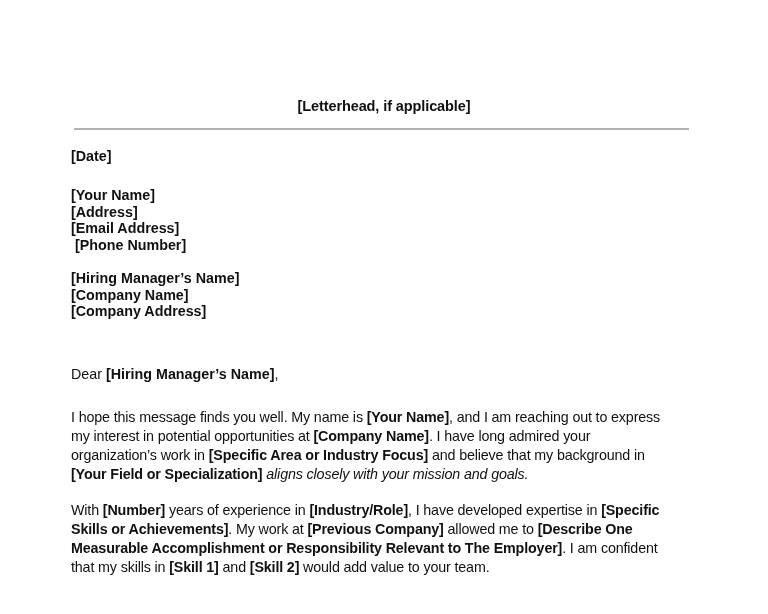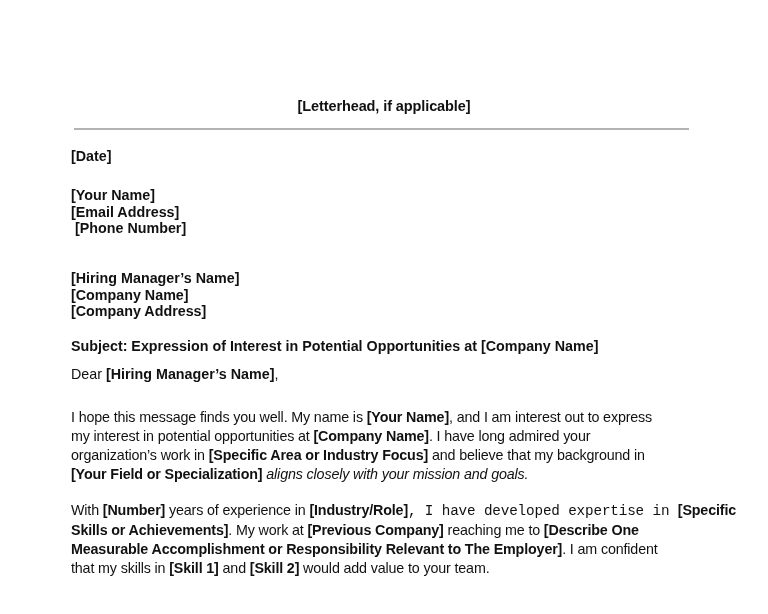--- a/index.html
+++ b/index.html
@@ -63,44 +63,42 @@
 
   <div class="letterhead">[Letterhead, if applicable]</div>
   <div class="rule"></div>
 
   <div class="block b" style="top:148px;">
     <span class="line">[Date]</span>
   </div>
 
   <div class="block b" style="top:187px;">
     <span class="line">[Your Name]</span>
+    <span class="line">[Address]</span>
     <span class="line" style="white-space:pre;">[Email Address]</span>
     <span class="line" style="white-space:pre;"> [Phone Number]</span>
   </div>
 
   <div class="block b" style="top:270px;">
     <span class="line">[Hiring Manager’s Name]</span>
     <span class="line">[Company Name]</span>
     <span class="line">[Company Address]</span>
   </div>
 
-  <div class="block b" style="top:338px;">
-    <span class="line">Subject: Expression of Interest in Potential Opportunities at [Company Name]</span>
-  </div>
 
   <div class="block" style="top:366px;">
     <span class="line"><span style="white-space:pre;">Dear </span><span class="b">[Hiring Manager’s Name]</span><span>,</span></span>
   </div>
 
   <div class="para" style="top:408px;">
-      <span class="pl"><span style="white-space: pre;">I hope this message finds you well. My name is </span><span class="b" style="white-space: pre;">[Your Name]</span><span style="white-space: pre;">, and I am interest out to express</span></span>
+      <span class="pl"><span style="white-space: pre;">I hope this message finds you well. My name is </span><span class="b" style="white-space: pre;">[Your Name]</span><span style="white-space: pre;">, and I am reaching out to express</span></span>
       <span class="pl"><span style="white-space: pre;">my interest in potential opportunities at </span><span class="b" style="white-space: pre;">[Company Name]</span><span style="white-space: pre;">. I have long admired your</span></span>
       <span class="pl"><span style="white-space: pre;">organization’s work in </span><span class="b" style="white-space: pre;">[Specific Area or Industry Focus]</span><span style="white-space: pre;"> and believe that my background in</span></span>
       <span class="pl"><span class="b" style="white-space: pre;">[Your Field or Specialization]</span><span style="white-space: pre; font-style: italic;"> aligns closely with your mission and goals.</span></span>
     </div>
   <div class="para" style="top:501px;">
-      <span class="pl"><span style="white-space: pre;">With </span><span class="b" style="white-space: pre;">[Number]</span><span style="white-space: pre; margin-top: 10px;"> years of experience in </span><span class="b" style="white-space: pre;">[Industry/Role]</span><span style="white-space: pre; font-family: Liberation Mono, monospace;">, I have developed expertise in </span><span class="b" style="white-space: pre;">[Specific</span></span>
-      <span class="pl"><span class="b" style="white-space: pre;">Skills or Achievements]</span><span style="white-space: pre;">. My work at </span><span class="b" style="white-space: pre;">[Previous Company]</span><span style="white-space: pre;"> reaching me to </span><span class="b" style="white-space: pre;">[Describe One</span></span>
+      <span class="pl"><span style="white-space: pre;">With </span><span class="b" style="white-space: pre;">[Number]</span><span style="white-space: pre; margin-top: 10px;"> years of experience in </span><span class="b" style="white-space: pre;">[Industry/Role]</span><span style="white-space: pre;">, I have developed expertise in </span><span class="b" style="white-space: pre;">[Specific</span></span>
+      <span class="pl"><span class="b" style="white-space: pre;">Skills or Achievements]</span><span style="white-space: pre;">. My work at </span><span class="b" style="white-space: pre;">[Previous Company]</span><span style="white-space: pre;"> allowed me to </span><span class="b" style="white-space: pre;">[Describe One</span></span>
       <span class="pl"><span class="b" style="white-space: pre;">Measurable Accomplishment or Responsibility Relevant to The Employer]</span><span style="white-space: pre;">. I am confident</span></span>
       <span class="pl"><span style="white-space: pre;">that my skills in </span><span class="b" style="white-space: pre;">[Skill 1]</span><span style="white-space: pre;"> and </span><span class="b" style="white-space: pre;">[Skill 2]</span><span style="white-space: pre;"> would add value to your team.</span></span>
     </div>
 
 </div>
 
 </body></html>

